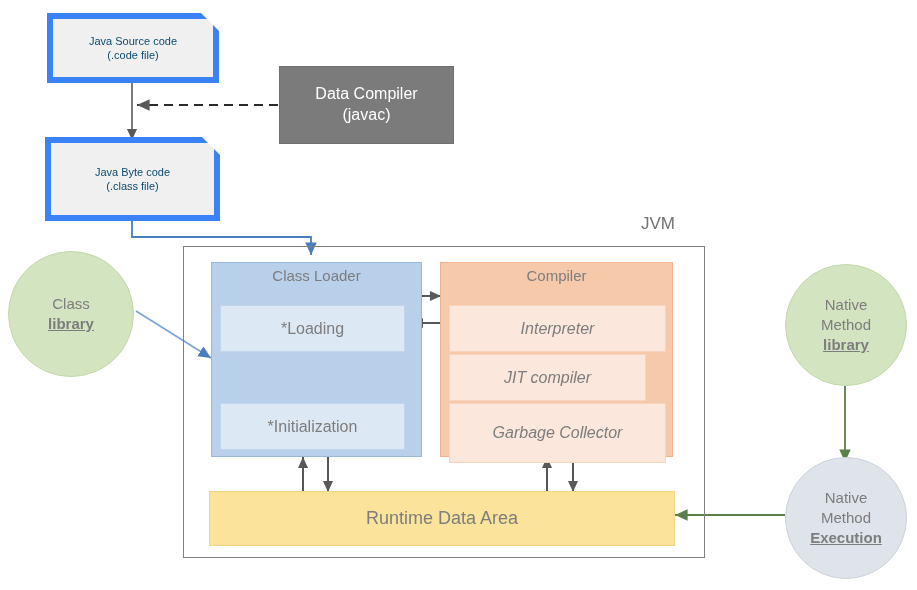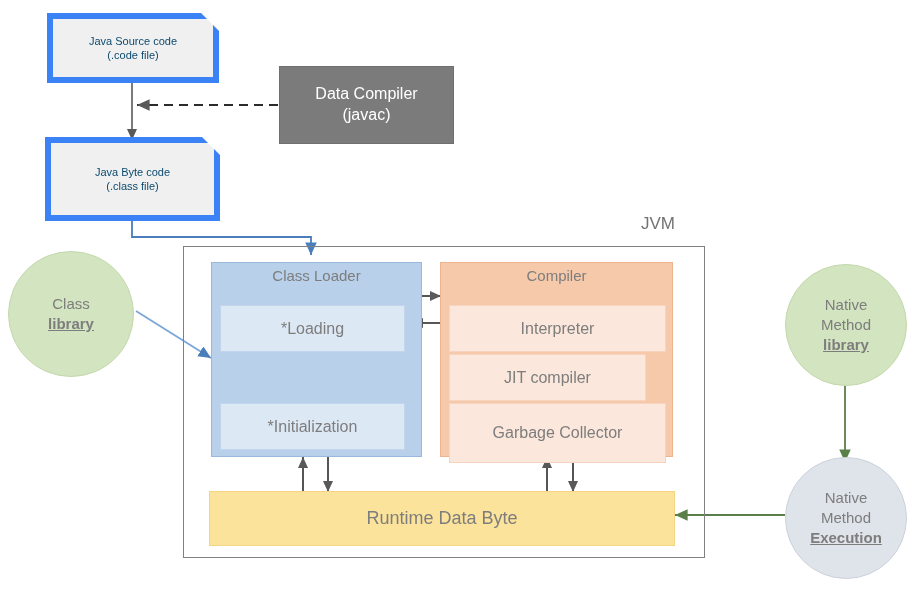--- a/index.html
+++ b/index.html
@@ -97,20 +97,21 @@
     font-size: 16px;
     color: #7d7d7d;
   }
   .sub-blue {
     background: #dde8f5;
     border: 1px solid #c2d5ec;
   }
   .sub-orange {
     background: #fbe7db;
     border: 1px solid #f6d4c0;
+    font-style: italic;
   }
 
   
   .runtime-box {
     position: absolute;
     box-sizing: border-box;
     background: #fce39b;
     border: 1px solid #f4d584;
     display: flex;
     align-items: center;
@@ -252,21 +253,21 @@
     </div>
     <div class="sub-box sub-orange" style="left:8px; top:91px; width:197px; height:47px;">
       <span>JIT compiler</span>
     </div>
     <div class="sub-box sub-orange" style="left:8px; top:140px; width:217px; height:60px;">
       <span>Garbage Collector</span>
     </div>
   </div>
 
   <div class="runtime-box" style="left:209px; top:491px; width:466px; height:55px;">
-    <span>Runtime Data Byte</span>
+    <span>Runtime Data Area</span>
   </div>
 
   <div class="circle circle-green" style="left:8px; top:251px; width:126px; height:126px;">
     <span>Class</span>
     <span class="bold-line">library</span>
   </div>
 
   <div class="circle circle-green" style="left:785px; top:264px; width:122px; height:122px;">
     <span>Native</span>
     <span>Method</span>

